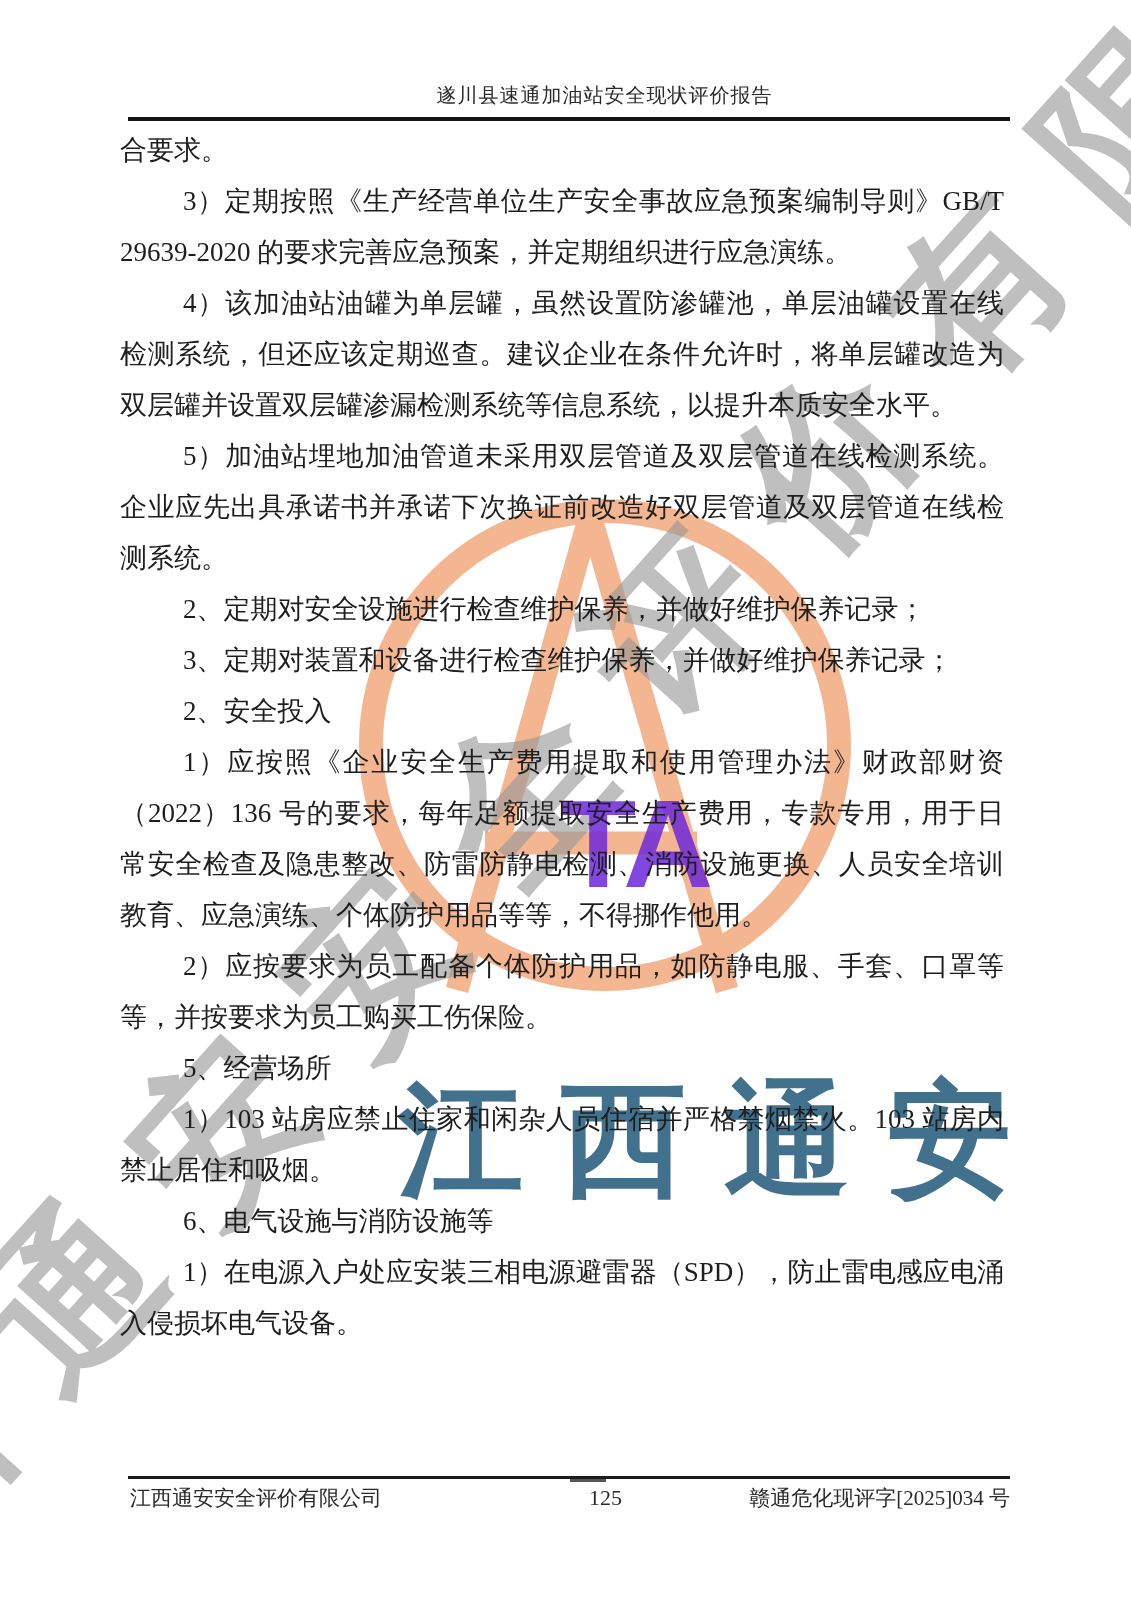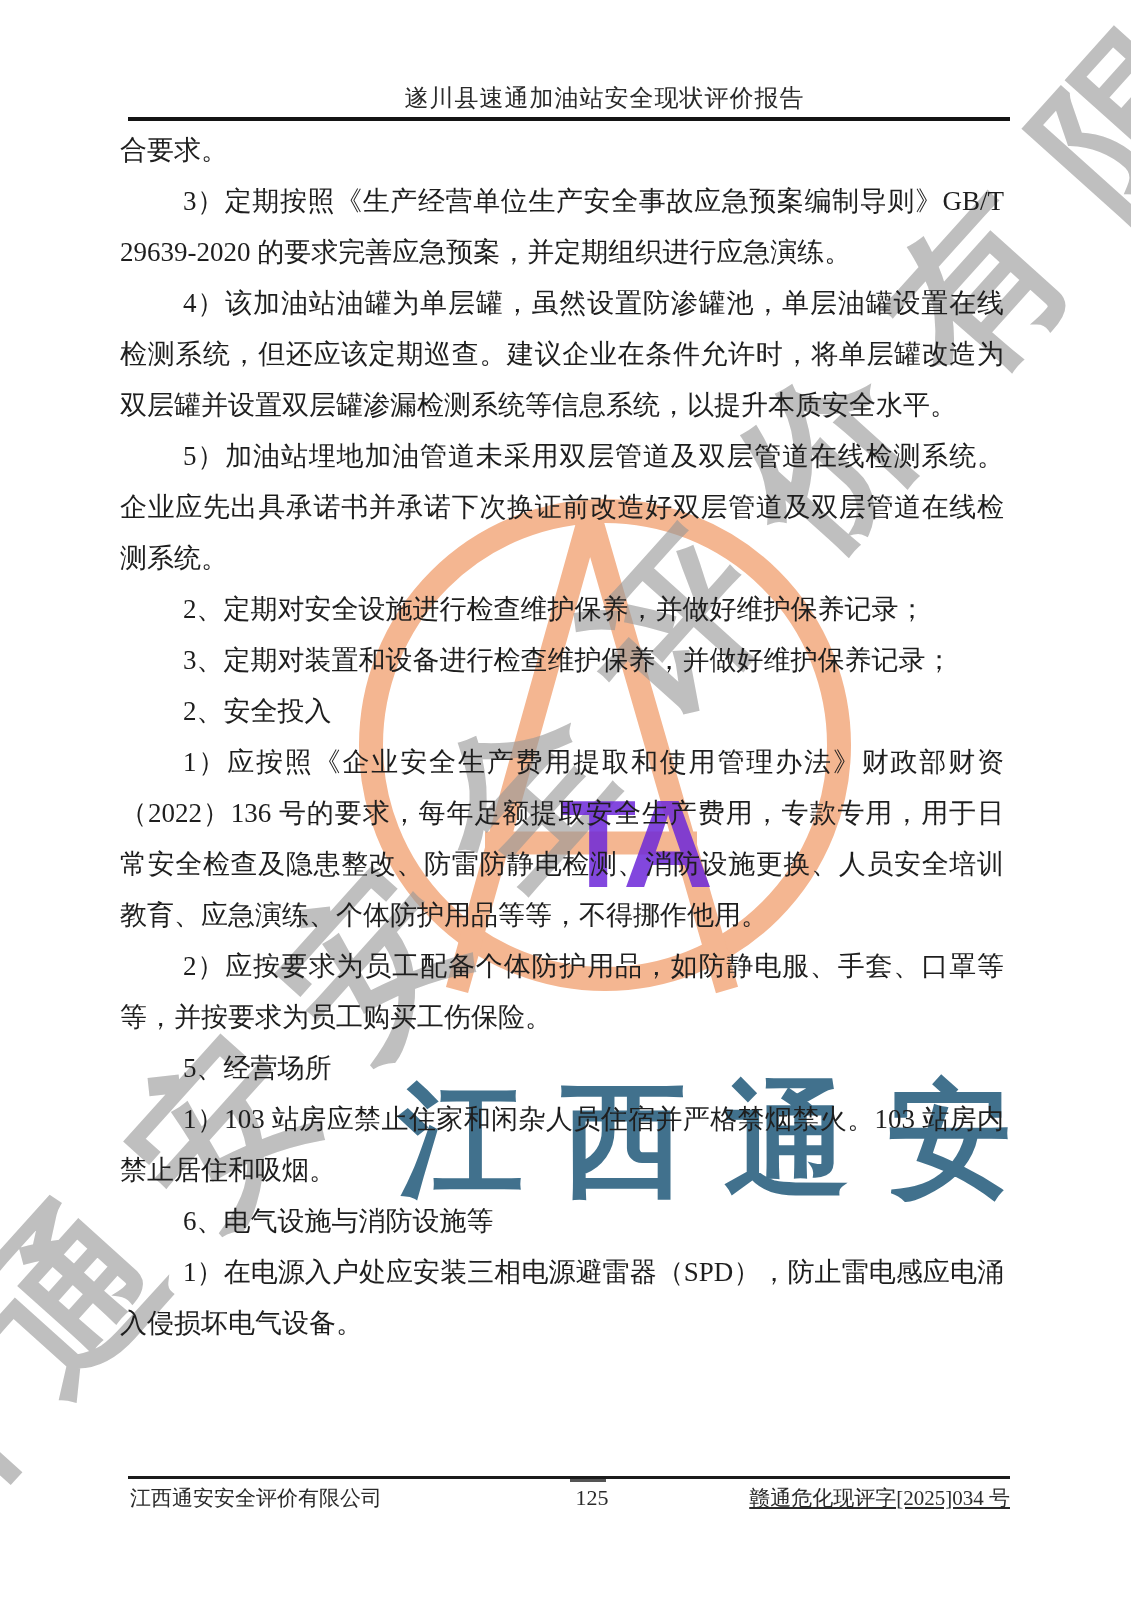--- a/index.html
+++ b/index.html
@@ -6,21 +6,21 @@
   .page{
     position:relative;width:1131px;height:1600px;margin:0 auto;
     background:#ffffff;overflow:hidden;
     font-family:"Liberation Serif","DejaVu Serif",serif;
     color:#1e1e1e;
   }
   
   .header-title{
     position:absolute;top:82px;left:0;right:0;
     padding-left:78px;
-    text-align:center;font-size:24px;letter-spacing:1px;color:#2a2a2a;
+    text-align:center;font-size:20px;letter-spacing:1px;color:#2a2a2a;
   }
   .header-rule{
     position:absolute;top:117px;left:128px;width:882px;height:4px;
     background:#141414;
   }
   
   .wm{position:absolute;z-index:0;pointer-events:none;}
   .wm-logo{left:345px;top:485px;opacity:.88;}
   .wm-company{
     left:620px;top:690px;width:0;height:0;overflow:visible;
@@ -56,25 +56,25 @@
     background:#1b1b1b;z-index:1;
   }
   .pageno-rule{
     position:absolute;left:570px;top:1479px;width:36px;height:3px;
     background:#555;z-index:2;
   }
   .footer-company{
     position:absolute;left:130px;top:1484px;font-size:21px;color:#2a2a2a;z-index:1;
   }
   .footer-pageno{
-    position:absolute;left:562px;top:1485px;width:60px;text-align:center;
+    position:absolute;left:562px;top:1485px;width:60px;text-align:right;
     font-size:22px;color:#2a2a2a;z-index:1;
   }
   .footer-docno{
-    position:absolute;right:121px;top:1484px;font-size:21px;color:#2a2a2a;z-index:1;text-decoration:underline;
+    position:absolute;right:121px;top:1484px;font-size:21px;color:#2a2a2a;z-index:1;
   }
 </style>
 </head>
 <body>
 
 <div class="page">
 
   <svg class="wm wm-logo" width="520" height="520" viewBox="0 0 520 520">
     <circle cx="260" cy="260" r="234" fill="none" stroke="#F3AC82" stroke-width="24"></circle>
     <path d="M245 30 L112 505 M245 30 L382 505 M140 358 L352 358" fill="none" stroke="#F3AC82" stroke-width="23"></path>

